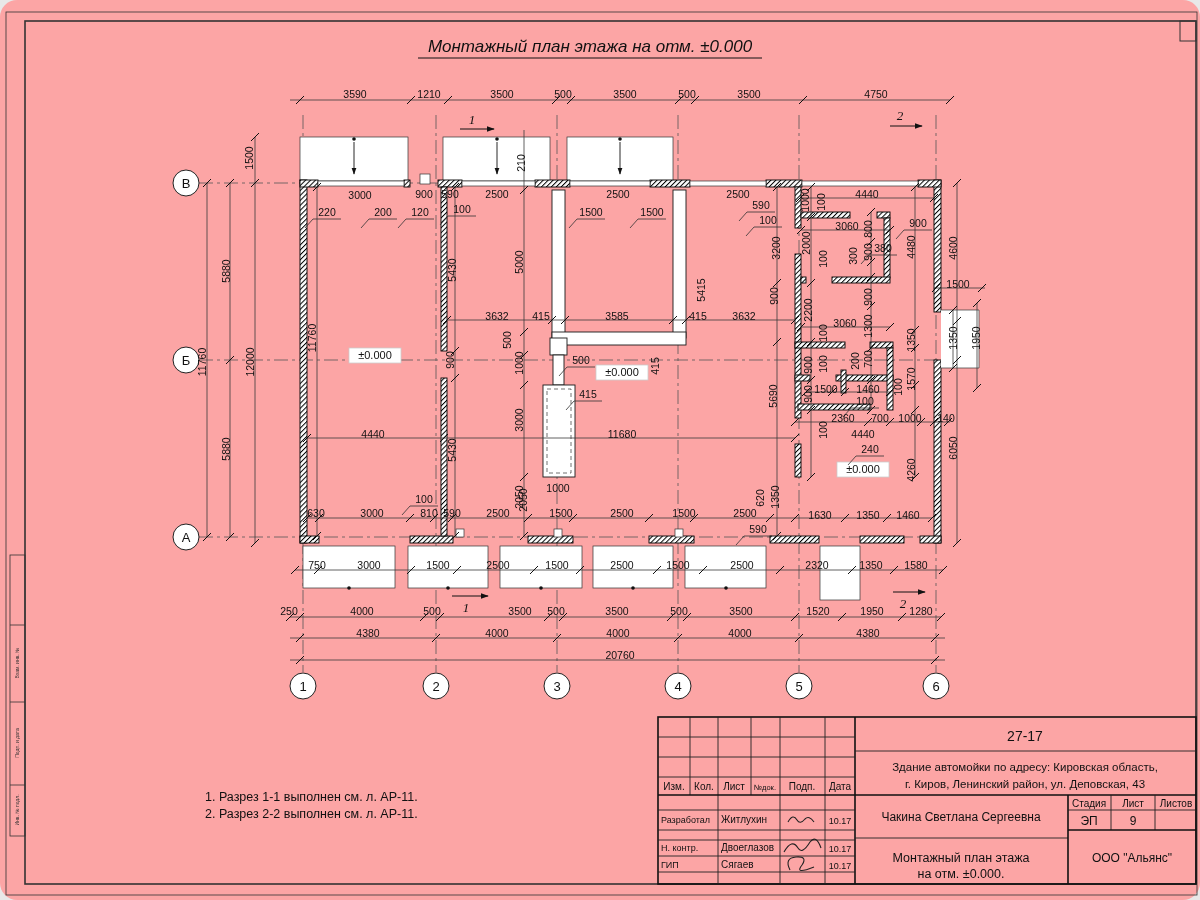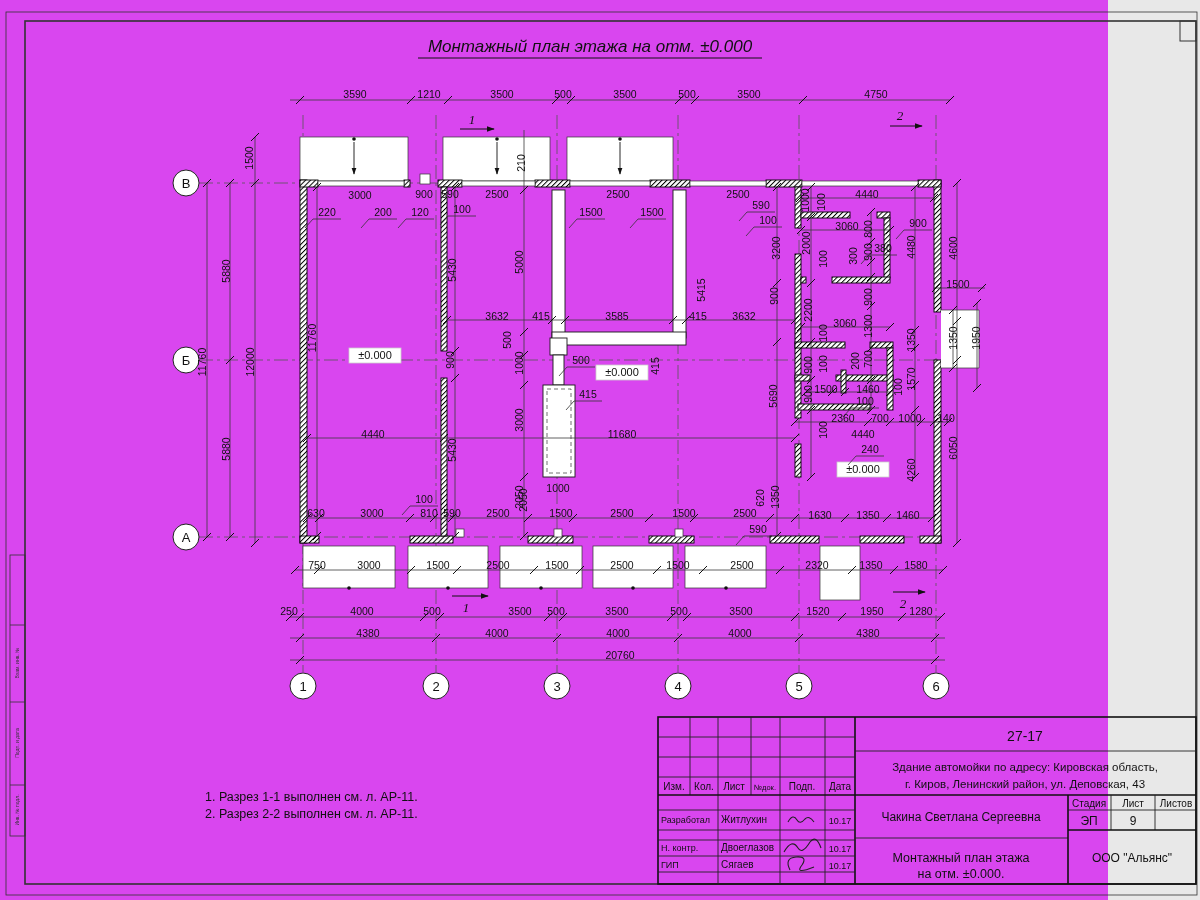--- a/index.html
+++ b/index.html
@@ -1,16 +1,16 @@
 <!DOCTYPE html>
 <html><head>
 <meta charset="utf-8">
 <style>
   html,body{margin:0;padding:0;background:#e8e8e8;}
-  .sheet{position:relative;width:1108px;height:900px;background:#d946ef;font-family:"Liberation Sans",sans-serif;}
+  .sheet{position:relative;width:1200px;height:900px;background:#fca5a5;font-family:"Liberation Sans",sans-serif;border-radius:17px;}
   svg{position:absolute;left:0;top:0;}
   .dim{font:10.5px "Liberation Sans",sans-serif;fill:#111;}
   .dimline{stroke:#3a3a3a;stroke-width:0.8;fill:none;}
   .axis{stroke:#555;stroke-width:0.8;fill:none;stroke-dasharray:14 4 3 4;}
   .wall{fill:url(#wh);stroke:#000;stroke-width:0.9;}
   .thin{fill:#fff;stroke:#1a1a1a;stroke-width:0.9;}
   .open{fill:#fff;stroke:#333;stroke-width:0.7;}
   .tbl{stroke:#222;stroke-width:0.9;fill:none;}
   .tblb{stroke:#111;stroke-width:1.6;fill:none;}
   .tbt{font-family:"Liberation Sans",sans-serif;fill:#111;}

